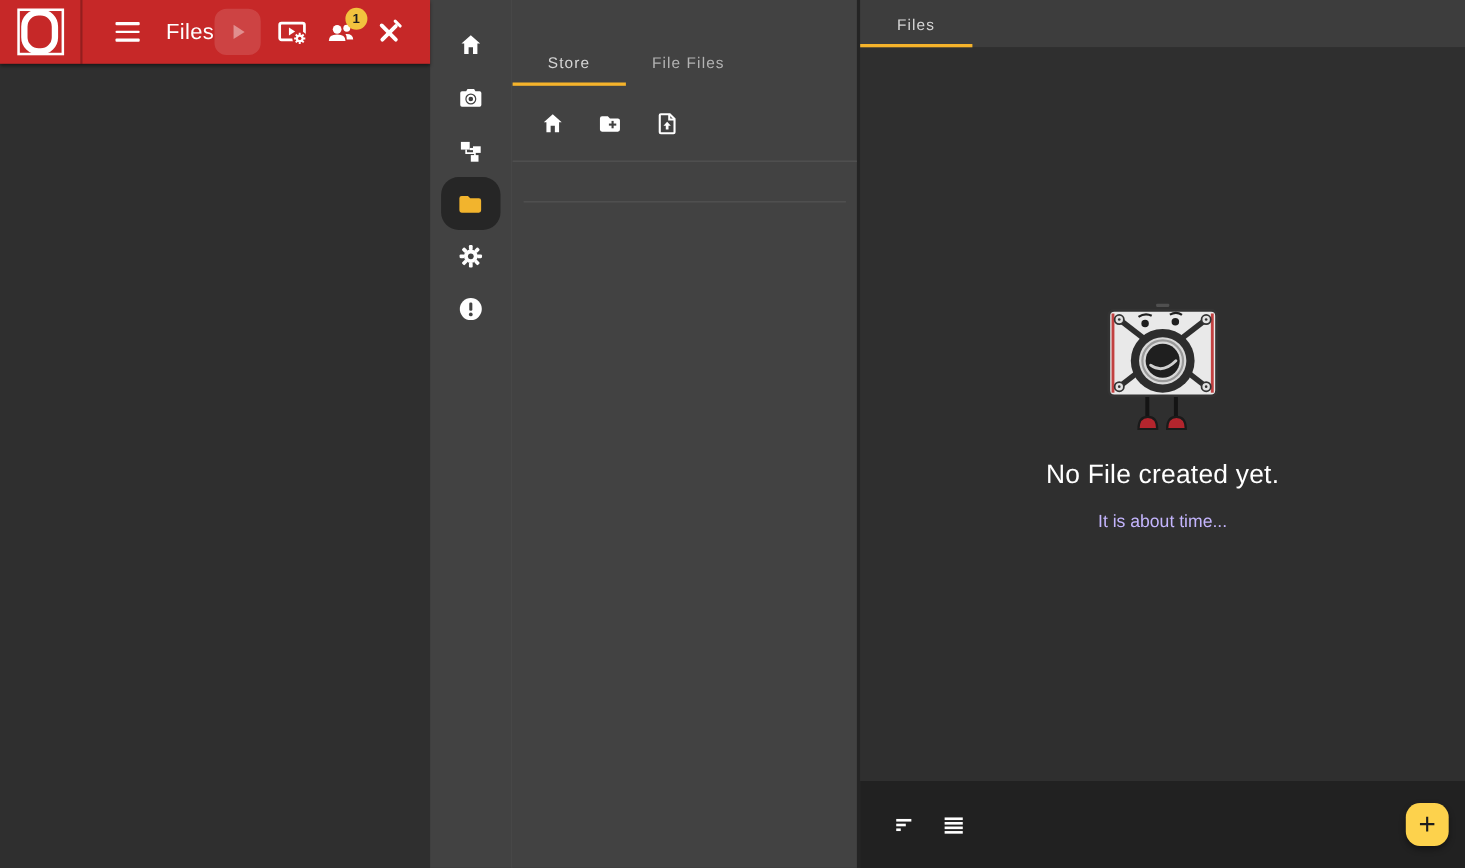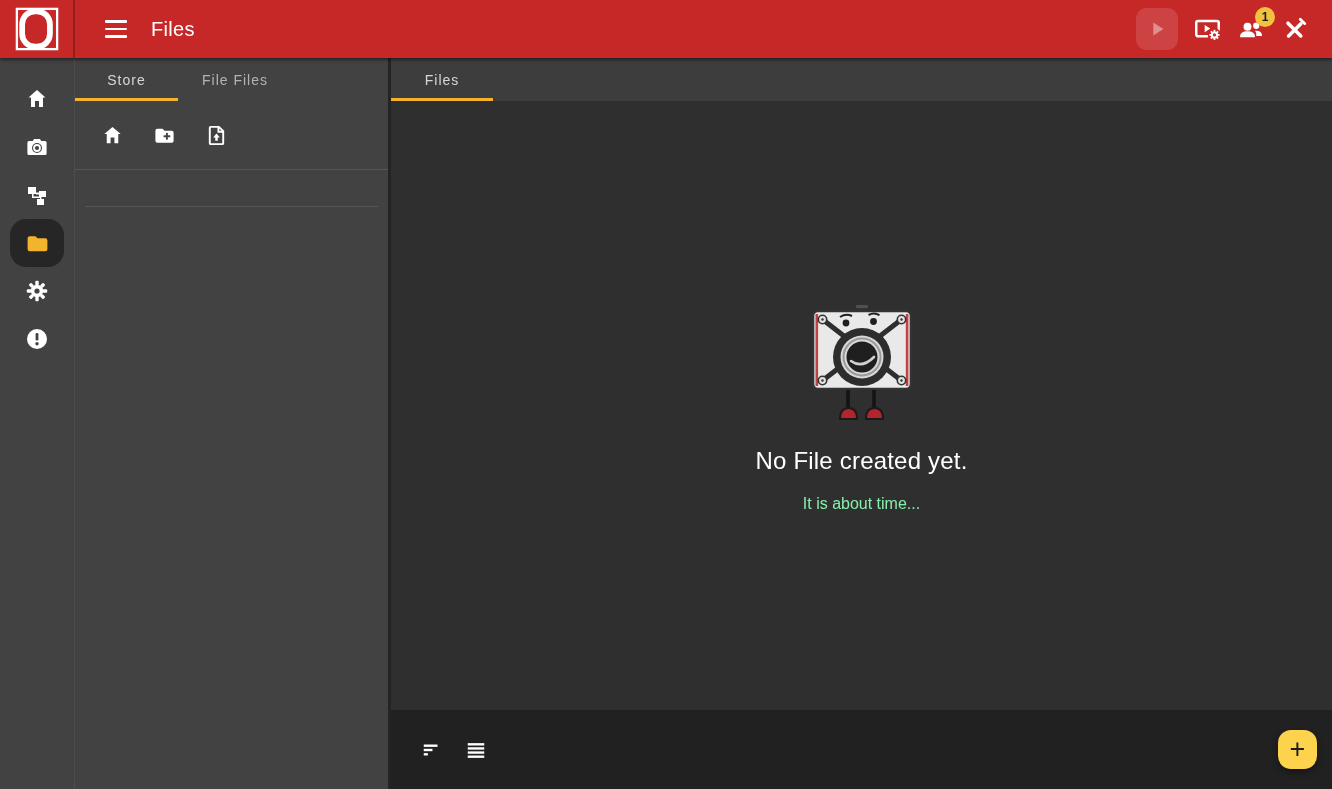--- a/index.html
+++ b/index.html
@@ -1,18 +1,18 @@
 <!DOCTYPE html>
 <html><head>
 <meta charset="utf-8">
 <style>
   * { margin:0; padding:0; box-sizing:border-box; }
   html,body { width:1332px; height:789px; overflow:hidden; }
   body { font-family:"Liberation Sans", sans-serif; background:#2f2f2f; }
-  .app { width:1332px; height:789px; display:flex; flex-direction:column;justify-content:space-between; }
+  .app { width:1332px; height:789px; display:flex; flex-direction:row;justify-content:space-between; }
 
   
   .appbar { height:58px; background:#c62828; display:flex; align-items:center; flex:0 0 58px;
             box-shadow:0 2px 3px rgba(0,0,0,0.45); position:relative; z-index:5; }
   .logo-box { width:75px; height:58px; display:flex; align-items:center; justify-content:center;
               border-right:2px solid rgba(0,0,0,0.25); flex:0 0 75px; }
   .menu-btn { margin-left:28px; width:26px; height:20px; display:flex; flex-direction:column;
               justify-content:space-between; cursor:pointer; padding:1px 2px; }
   .menu-btn span { display:block; height:2.6px; background:#fff; border-radius:1px; }
   .appbar-title { color:#fff; font-size:20px; font-weight:500; letter-spacing:0.3px; margin-left:22px; }
@@ -31,40 +31,40 @@
   
   .rail { width:75px; flex:0 0 75px; background:#424242; border-right:1px solid #4d4d4d;
           display:flex; flex-direction:column; align-items:center; padding-top:17px; }
   .rail-item { width:54px; height:48px; display:flex; align-items:center; justify-content:center;
                border-radius:16px; cursor:pointer; }
   .rail-item.active { background:#262626; }
 
   
   .panel { width:316px; flex:0 0 316px; background:#424242; border-right:3px solid #242424;
            display:flex; flex-direction:column; }
-  .tabs { height:43px; display:flex; flex:0 0 43px; }
+  .tabs { height:43px; display:flex; flex:0 0 43px;margin-top:35px; }
   .tab { display:flex; align-items:center; justify-content:center; font-size:14px; font-weight:500;
          letter-spacing:1px; color:#b3b3b3; cursor:pointer; position:relative; padding:0 24px; }
   .tab.active { color:#d6d6d6; }
   .tab.active::after { content:""; position:absolute; left:0; right:0; bottom:0; height:3px; background:#f5b32b; }
   .panel .tab { min-width:103px; }
   .panel-toolbar { height:68px; flex:0 0 68px; display:flex; align-items:center; padding-left:24px; gap:26px; }
   .tool-btn { width:26px; height:26px; display:flex; align-items:center; justify-content:center; cursor:pointer; }
   .divider { height:1px; background:#565656; }
   .divider.inset { margin:0 10px; }
   .panel-row { height:36px; flex:0 0 36px; }
 
   
   .main { flex:1; display:flex; flex-direction:column; min-width:0; }
   .main-tabbar { height:43px; flex:0 0 43px; background:#3d3d3d; display:flex; }
   .main-tabbar .tab { min-width:102px; }
   .content { flex:1; background:#2f2f2f; display:flex; flex-direction:column;
              align-items:center; justify-content:center; padding-top:6px; }
   .empty-title { color:#fff; font-size:24px; margin-top:24px; letter-spacing:0.2px; }
-  .empty-sub { color:#86efac; font-size:16px; margin-top:20px; }
+  .empty-sub { color:#c4b5fd; font-size:16px; margin-top:20px; }
 
   
   .bottombar { height:79px; flex:0 0 79px; background:#212121; display:flex; align-items:center;
                padding:0 15px 0 28px; }
   .bottom-icons { display:flex; align-items:center; gap:18px; }
   .fab { margin-left:auto; width:39px; height:39px; border-radius:13px; background:#fdd24c;
          display:flex; align-items:center; justify-content:center; cursor:pointer;
          color:#1d1d1d; font-size:27px; font-weight:500; line-height:1;
          box-shadow:0 3px 6px rgba(0,0,0,0.4); }
   svg { display:block; }

